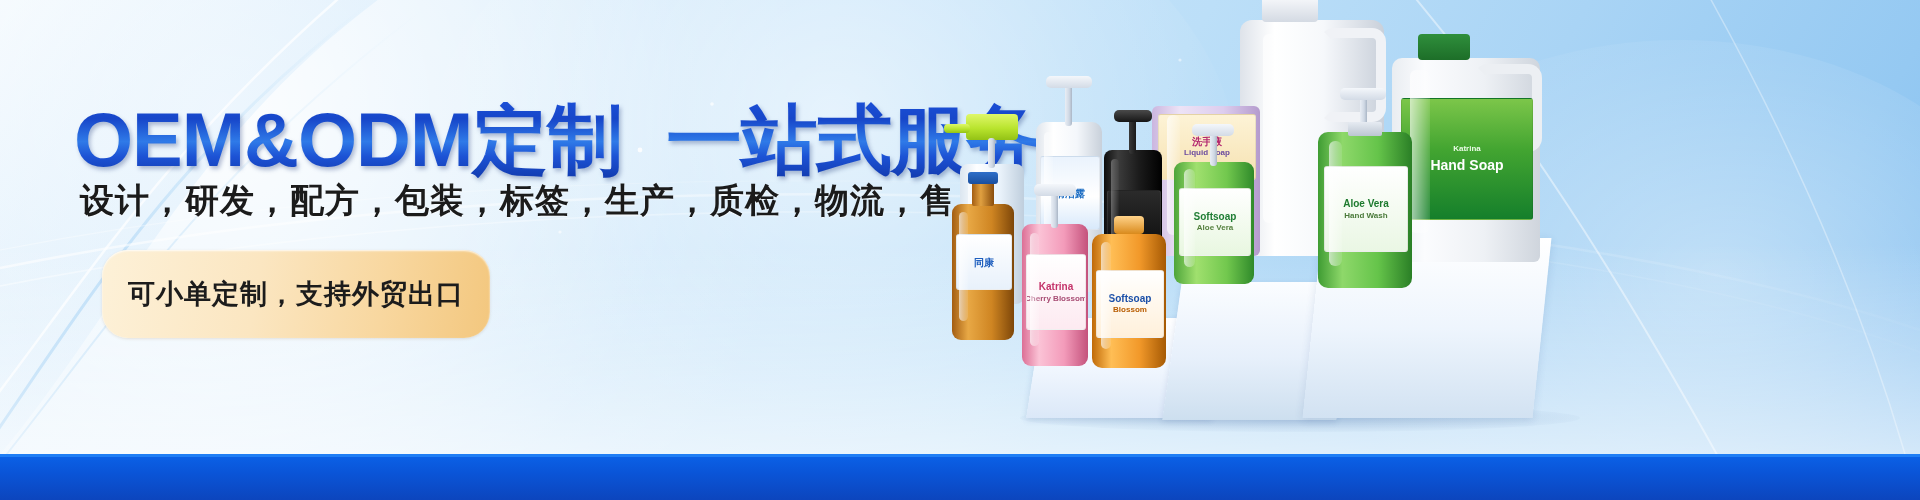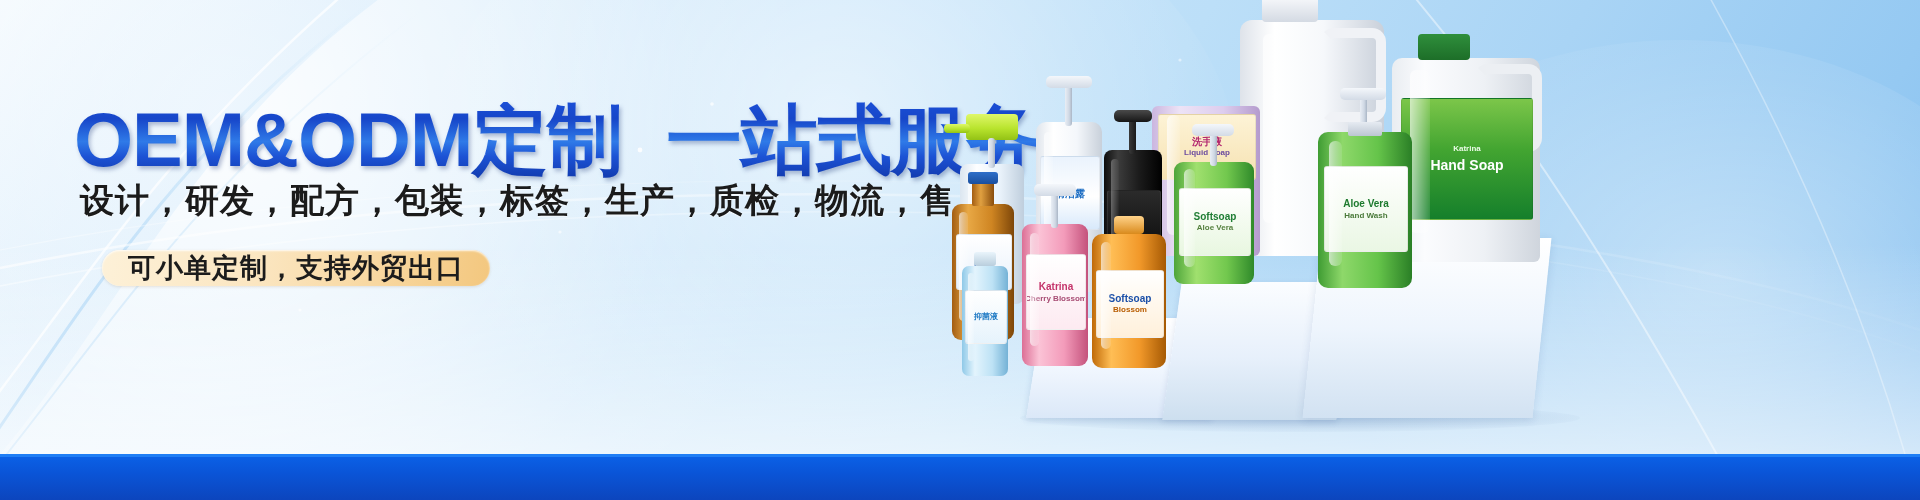--- a/index.html
+++ b/index.html
@@ -145,22 +145,22 @@
     color: #1b1b1b;
     letter-spacing: 1px;
     white-space: nowrap;
     text-shadow: 0 1px 1px rgba(255,255,255,0.65);
   }
 
   .pill {
     position: absolute;
     left: 102px;
     top: 250px;
-    height: 36px;
-    padding: 0 26px;
+    height: 64px;
+    padding: 12px 26px;
     display: flex;
     align-items: center;
     border-radius: 26px;
     background: linear-gradient(100deg,
         #fdf1d8 0%,
         #fbe6c1 40%,
         #f8d79f 72%,
         #f3c77e 100%);
     box-shadow: inset 0 1px 2px rgba(255,255,255,0.85),
                 0 1px 3px rgba(120,80,20,0.14);
@@ -471,31 +471,20 @@
       <div class="bot-cap" style="left:16px; top:-32px; width:30px; height:12px;
            background:linear-gradient(180deg,#2f6fc9,#1a4f9e);"></div>
       <div class="bot-label" style="top:30px; height:54px;
            background:linear-gradient(180deg,#ffffff 0%,#e8f1fb 100%);
            border:1px solid rgba(0,0,0,0.07);">
         <span class="bot-label-text" style="color:#1f5fbf;">同康</span>
       </div>
       <div class="gloss"></div>
     </div>
 
-    <div class="bottle" style="left:22px; top:266px; width:46px; height:110px;">
-      <div class="bot-body" style="background:linear-gradient(90deg,#8fc9e8 0%,#e3f4fd 28%,#bde2f5 66%,#74b2d6 100%); border-radius:7px;"></div>
-      <div class="bot-cap" style="left:12px; top:-14px; width:22px; height:14px;
-           background:linear-gradient(180deg,#e9f4fb,#b9cedd); border-radius:3px;"></div>
-      <div class="bot-label" style="top:24px; height:52px;
-           background:linear-gradient(180deg,#ffffff 0%,#e6f3fc 100%);
-           border:1px solid rgba(0,0,0,0.06);">
-        <span class="bot-label-text sm" style="color:#1f7ac4;">抑菌液</span>
-      </div>
-      <div class="gloss"></div>
-    </div>
 
     <div class="bottle" style="left:82px; top:224px; width:66px; height:142px;">
       <div class="bot-body" style="background:linear-gradient(90deg,#dc6f96 0%,#fbc3d6 26%,#f39bba 64%,#c4527c 100%); border-radius:9px;"></div>
       <div class="pump-stem" style="left:29px; top:-32px; height:36px;"></div>
       <div class="pump-head" style="left:12px; top:-40px; width:42px;"></div>
       <div class="bot-label" style="top:30px; height:74px;
            background:linear-gradient(180deg,#ffffff 0%,#fdeaf1 100%);
            border:1px solid rgba(0,0,0,0.06); flex-direction:column; gap:3px;">
         <span class="bot-label-text" style="color:#c4336a;">Katrina</span>
         <span class="bot-label-text sm" style="color:#a84d74;">Cherry Blossom</span>

